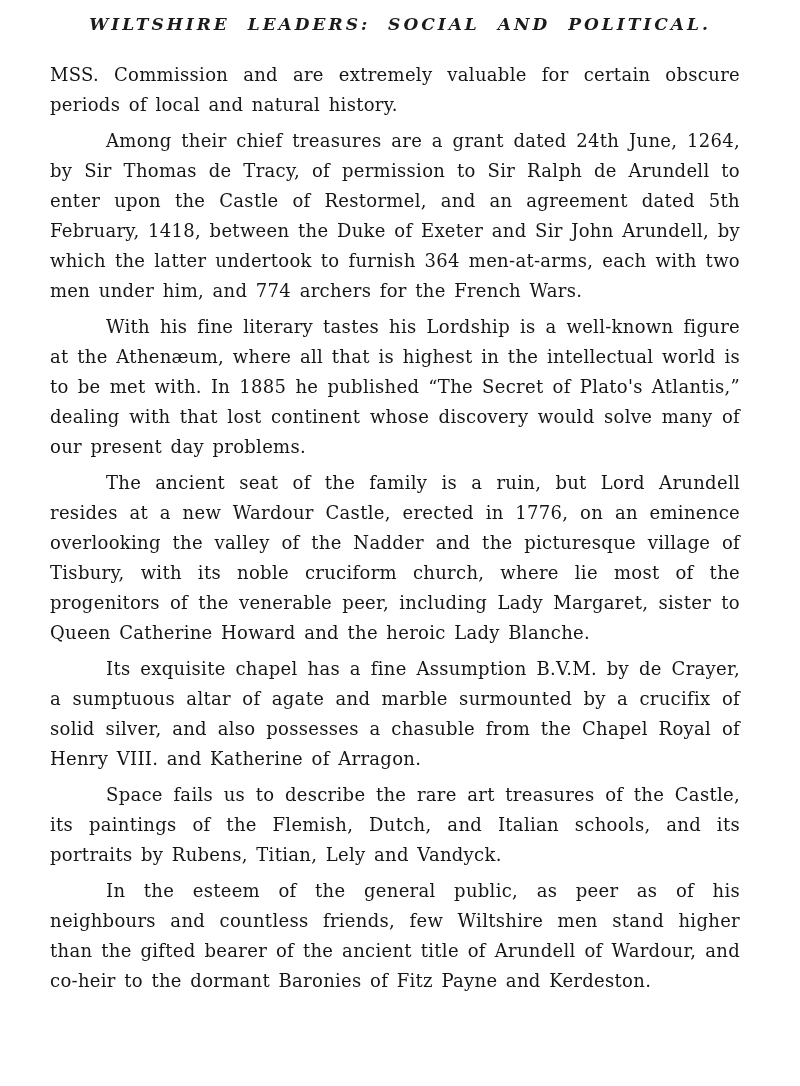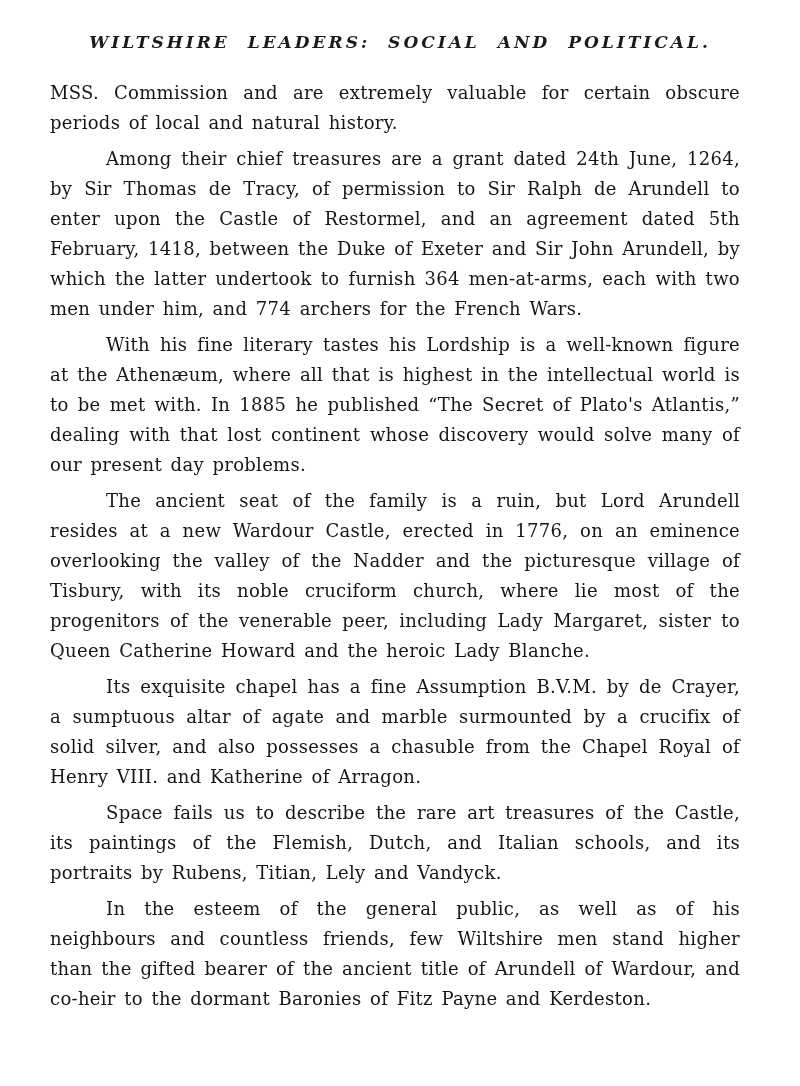--- a/index.html
+++ b/index.html
@@ -11,21 +11,21 @@
     position: relative;
     width: 800px;
     height: 1086px;
     margin: 0 auto;
     background: #ffffff;
     overflow: hidden;
     font-family: "DejaVu Serif", "Liberation Serif", serif;
     color: #161616;
   }
   .running-head {
-    margin-top: 32px;
+    margin-top: 14px;
     text-align: center;
     font-style: italic;
     font-weight: bold;
     font-size: 17px;
     letter-spacing: 3px;
     word-spacing: 9px;
     color: #1b1b1b;
     white-space: nowrap;
   }
   .body-text {
@@ -52,15 +52,15 @@
 <div class="page">
   <div class="running-head">WILTSHIRE LEADERS: SOCIAL AND POLITICAL.</div>
 
   <div class="body-text">
     <p class="para no-indent">MSS. Commission and are extremely valuable for certain obscure periods of local and natural history.</p>
     <p class="para">Among their chief treasures are a grant dated 24th June, 1264, by Sir Thomas de Tracy, of permission to Sir Ralph de Arundell to enter upon the Castle of Restormel, and an agreement dated 5th February, 1418, between the Duke of Exeter and Sir John Arundell, by which the latter undertook to furnish 364 men-at-arms, each with two men under him, and 774 archers for the French Wars.</p>
     <p class="para">With his fine literary tastes his Lordship is a well-known figure at the Athenæum, where all that is highest in the intellectual world is to be met with.  In 1885 he published “The Secret of Plato's Atlantis,” dealing with that lost continent whose discovery would solve many of our present day problems.</p>
     <p class="para">The ancient seat of the family is a ruin, but Lord Arundell resides at a new Wardour Castle, erected in 1776, on an eminence overlooking the valley of the Nadder and the picturesque village of Tisbury, with its noble cruciform church, where lie most of the progenitors of the venerable peer, including Lady Margaret, sister to Queen Catherine Howard and the heroic Lady Blanche.</p>
     <p class="para">Its exquisite chapel has a fine Assumption B.V.M. by de Crayer, a sumptuous altar of agate and marble surmounted by a crucifix of solid silver, and also possesses a chasuble from the Chapel Royal of Henry VIII. and Katherine of Arragon.</p>
     <p class="para">Space fails us to describe the rare art treasures of the Castle, its paintings of the Flemish, Dutch, and Italian schools, and its portraits by Rubens, Titian, Lely and Vandyck.</p>
-    <p class="para">In the esteem of the general public, as well as of his neighbours and countless friends, few Wiltshire men stand higher than the gifted bearer of the ancient title of Arundell of Wardour, and co-heir to the dormant Baronies of Fitz Payne and Kerdeston.</p>
+    <p class="para">In the esteem of the general public, as peer as of his neighbours and countless friends, few Wiltshire men stand higher than the gifted bearer of the ancient title of Arundell of Wardour, and co-heir to the dormant Baronies of Fitz Payne and Kerdeston.</p>
   </div>
 </div>
 
 </body></html>

